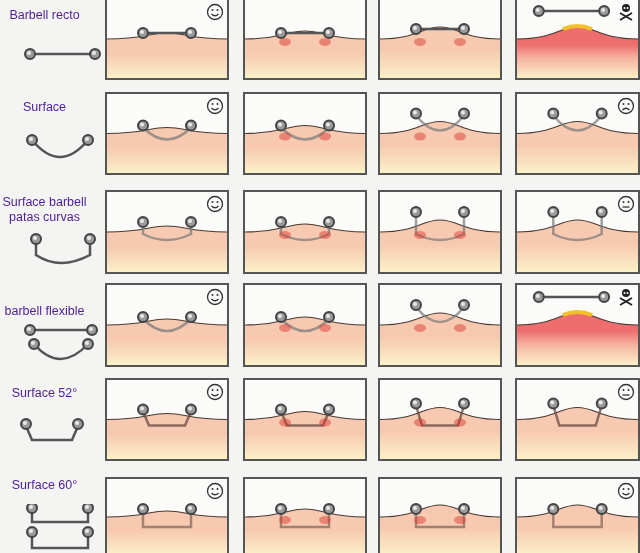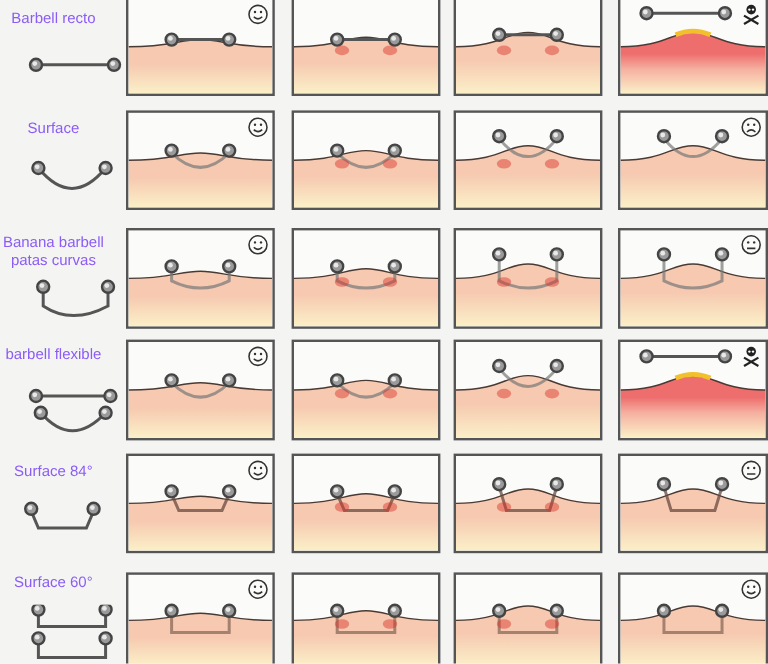--- a/index.html
+++ b/index.html
@@ -1,17 +1,17 @@
 <!DOCTYPE html>
 <html><head>
 <meta charset="utf-8">
 <style>
   html,body{margin:0;padding:0;}
   body{width:640px;height:553px;background:#f4f5f3;position:relative;overflow:hidden;font-family:"Liberation Sans",sans-serif;}
-  .label{position:absolute;left:0;width:89px;text-align:center;font-size:12.5px;color:#8b5cf6;line-height:15px;}
+  .label{position:absolute;left:0;width:89px;text-align:center;font-size:12.5px;color:#4c1d95;line-height:15px;}
   .thumb{position:absolute;left:0;width:104px;}
   .panel{position:absolute;border:2px solid #555;box-sizing:border-box;background:#fbfbf9;overflow:hidden;}
   .panel svg,.thumb svg{display:block;}
   .face{position:absolute;right:3px;top:3px;width:18px;height:18px;}
 </style>
 </head>
 <body>
 
 <div id="grid">
     <div class="label" style="top:8px"><span>Barbell recto</span></div>
@@ -241,21 +241,21 @@
         <circle cx="84.69999999999999" cy="19.5" r="5" fill="#9a9a9a" stroke="#444" stroke-width="2"></circle>
         <circle cx="83.69999999999999" cy="18.5" r="2" fill="#e8e8e8"></circle>
       </svg>
       <span><svg class="face" viewBox="0 0 18 18">
           <circle cx="9" cy="9" r="7.5" fill="none" stroke="#333" stroke-width="1.3"></circle>
           <circle cx="6.5" cy="7" r="1" fill="#333"></circle>
           <circle cx="11.5" cy="7" r="1" fill="#333"></circle>
           <path d="M5.5 13 Q9 9.5 12.5 13" fill="none" stroke="#333" stroke-width="1.3"></path>
         </svg></span>
     </div>
-    <div class="label" style="top:195px"><span>Banana barbell</span><br><span>patas curvas</span></div>
+    <div class="label" style="top:195px"><span>Surface barbell</span><br><span>patas curvas</span></div>
     <div class="thumb" style="top:229px">
       <svg width="104" height="60" viewBox="0 0 104 60">
         <path d="M36 10 L36 26 Q 60 42 90 26 L90 10" fill="none" stroke="#555" stroke-width="2.5"></path>
         <circle cx="36" cy="10" r="5" fill="#9a9a9a" stroke="#444" stroke-width="2"></circle>
         <circle cx="35" cy="9" r="2" fill="#e8e8e8"></circle>
         <circle cx="90" cy="10" r="5" fill="#9a9a9a" stroke="#444" stroke-width="2"></circle>
         <circle cx="89" cy="9" r="2" fill="#e8e8e8"></circle>
       </svg>
     </div>
     <div class="panel" style="left:105px;top:190px;width:124px;height:84px">
@@ -357,21 +357,21 @@
         <circle cx="84.69999999999999" cy="20" r="5" fill="#9a9a9a" stroke="#444" stroke-width="2"></circle>
         <circle cx="83.69999999999999" cy="19" r="2" fill="#e8e8e8"></circle>
       </svg>
       <span><svg class="face" viewBox="0 0 18 18">
           <circle cx="9" cy="9" r="7.5" fill="none" stroke="#333" stroke-width="1.3"></circle>
           <circle cx="6.5" cy="7" r="1" fill="#333"></circle>
           <circle cx="11.5" cy="7" r="1" fill="#333"></circle>
           <line x1="5.5" y1="12" x2="12.5" y2="12" stroke="#333" stroke-width="1.3"></line>
         </svg></span>
     </div>
-    <div class="label" style="top:288px"><span>barbell flexible</span></div>
+    <div class="label" style="top:304px"><span>barbell flexible</span></div>
     <div class="thumb" style="top:320px">
       <svg width="104" height="60" viewBox="0 0 104 60">
         <line x1="30" y1="10" x2="92" y2="10" stroke="#555" stroke-width="2.5"></line>
         <circle cx="30" cy="10" r="5" fill="#9a9a9a" stroke="#444" stroke-width="2"></circle>
         <circle cx="29" cy="9" r="2" fill="#e8e8e8"></circle>
         <circle cx="92" cy="10" r="5" fill="#9a9a9a" stroke="#444" stroke-width="2"></circle>
         <circle cx="91" cy="9" r="2" fill="#e8e8e8"></circle>
         <path d="M34 24 Q 60 54 88 24" fill="none" stroke="#555" stroke-width="2.5"></path>
         <circle cx="34" cy="24" r="5" fill="#9a9a9a" stroke="#444" stroke-width="2"></circle>
         <circle cx="33" cy="23" r="2" fill="#e8e8e8"></circle>
@@ -480,21 +480,21 @@
         <circle cx="86.11999999999999" cy="11" r="2" fill="#e8e8e8"></circle>
       </svg>
       <span><svg class="face" viewBox="0 0 18 18">
           <circle cx="9" cy="5" r="4" fill="#222"></circle>
           <circle cx="7.5" cy="5" r="1" fill="#fff"></circle>
           <circle cx="10.5" cy="5" r="1" fill="#fff"></circle>
           <line x1="3" y1="10" x2="15" y2="17" stroke="#222" stroke-width="1.8"></line>
           <line x1="15" y1="10" x2="3" y2="17" stroke="#222" stroke-width="1.8"></line>
         </svg></span>
     </div>
-    <div class="label" style="top:386px"><span>Surface 84°</span></div>
+    <div class="label" style="top:386px"><span>Surface 52°</span></div>
     <div class="thumb" style="top:412px">
       <svg width="104" height="60" viewBox="0 0 104 60">
         <path d="M26 14 L32 28 L72 28 L78 14" fill="none" stroke="#555" stroke-width="2.5"></path>
         <circle cx="26" cy="12" r="5" fill="#9a9a9a" stroke="#444" stroke-width="2"></circle>
         <circle cx="25" cy="11" r="2" fill="#e8e8e8"></circle>
         <circle cx="78" cy="12" r="5" fill="#9a9a9a" stroke="#444" stroke-width="2"></circle>
         <circle cx="77" cy="11" r="2" fill="#e8e8e8"></circle>
       </svg>
     </div>
     <div class="panel" style="left:105px;top:378px;width:124px;height:83px">

